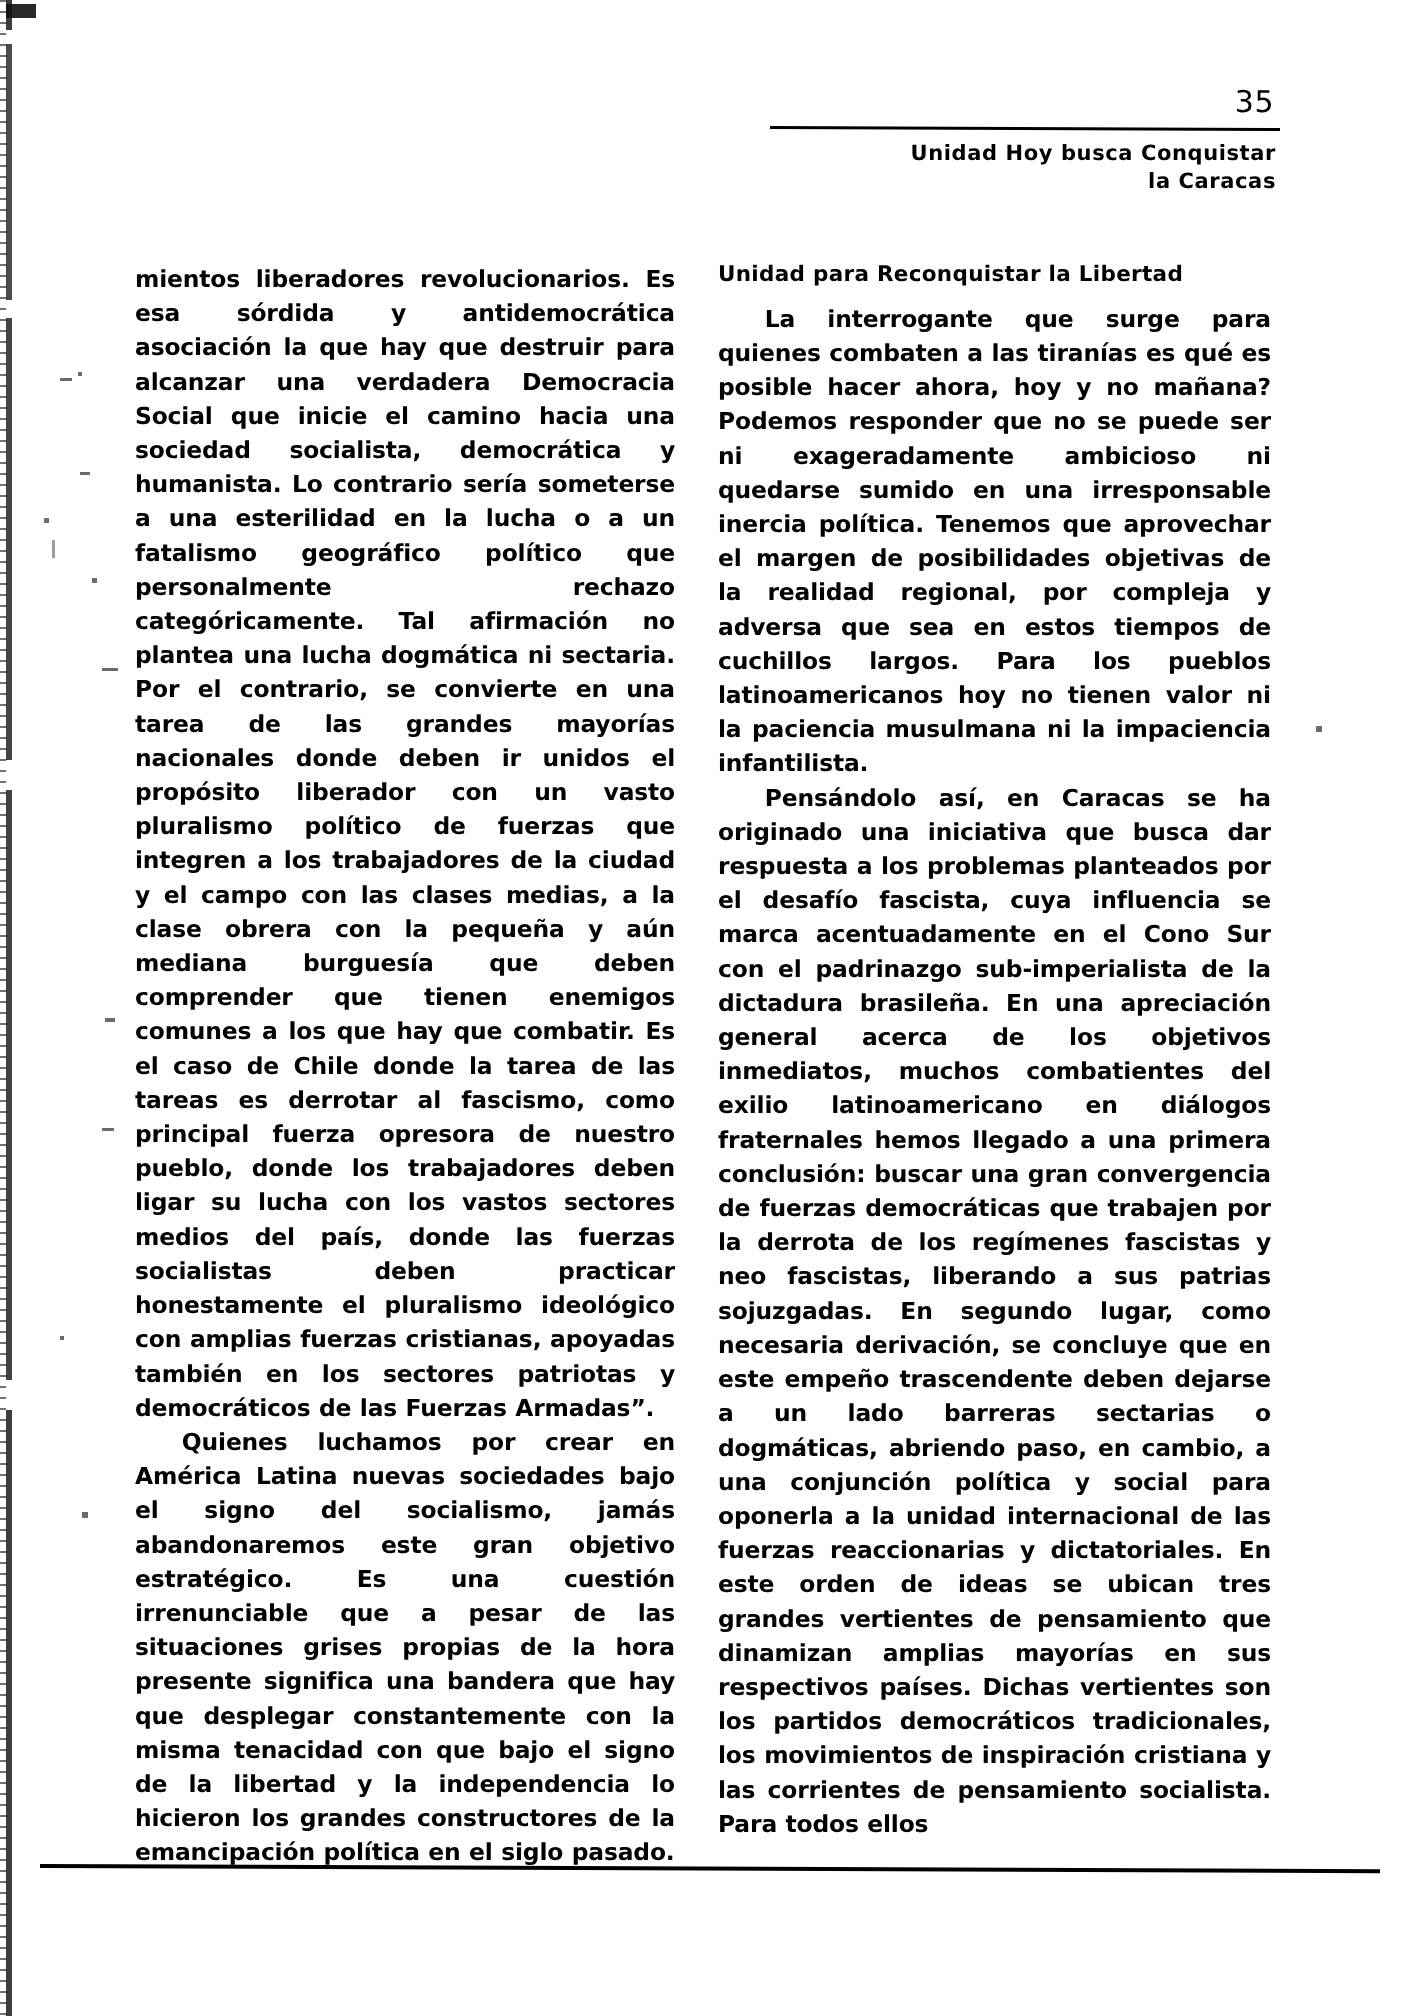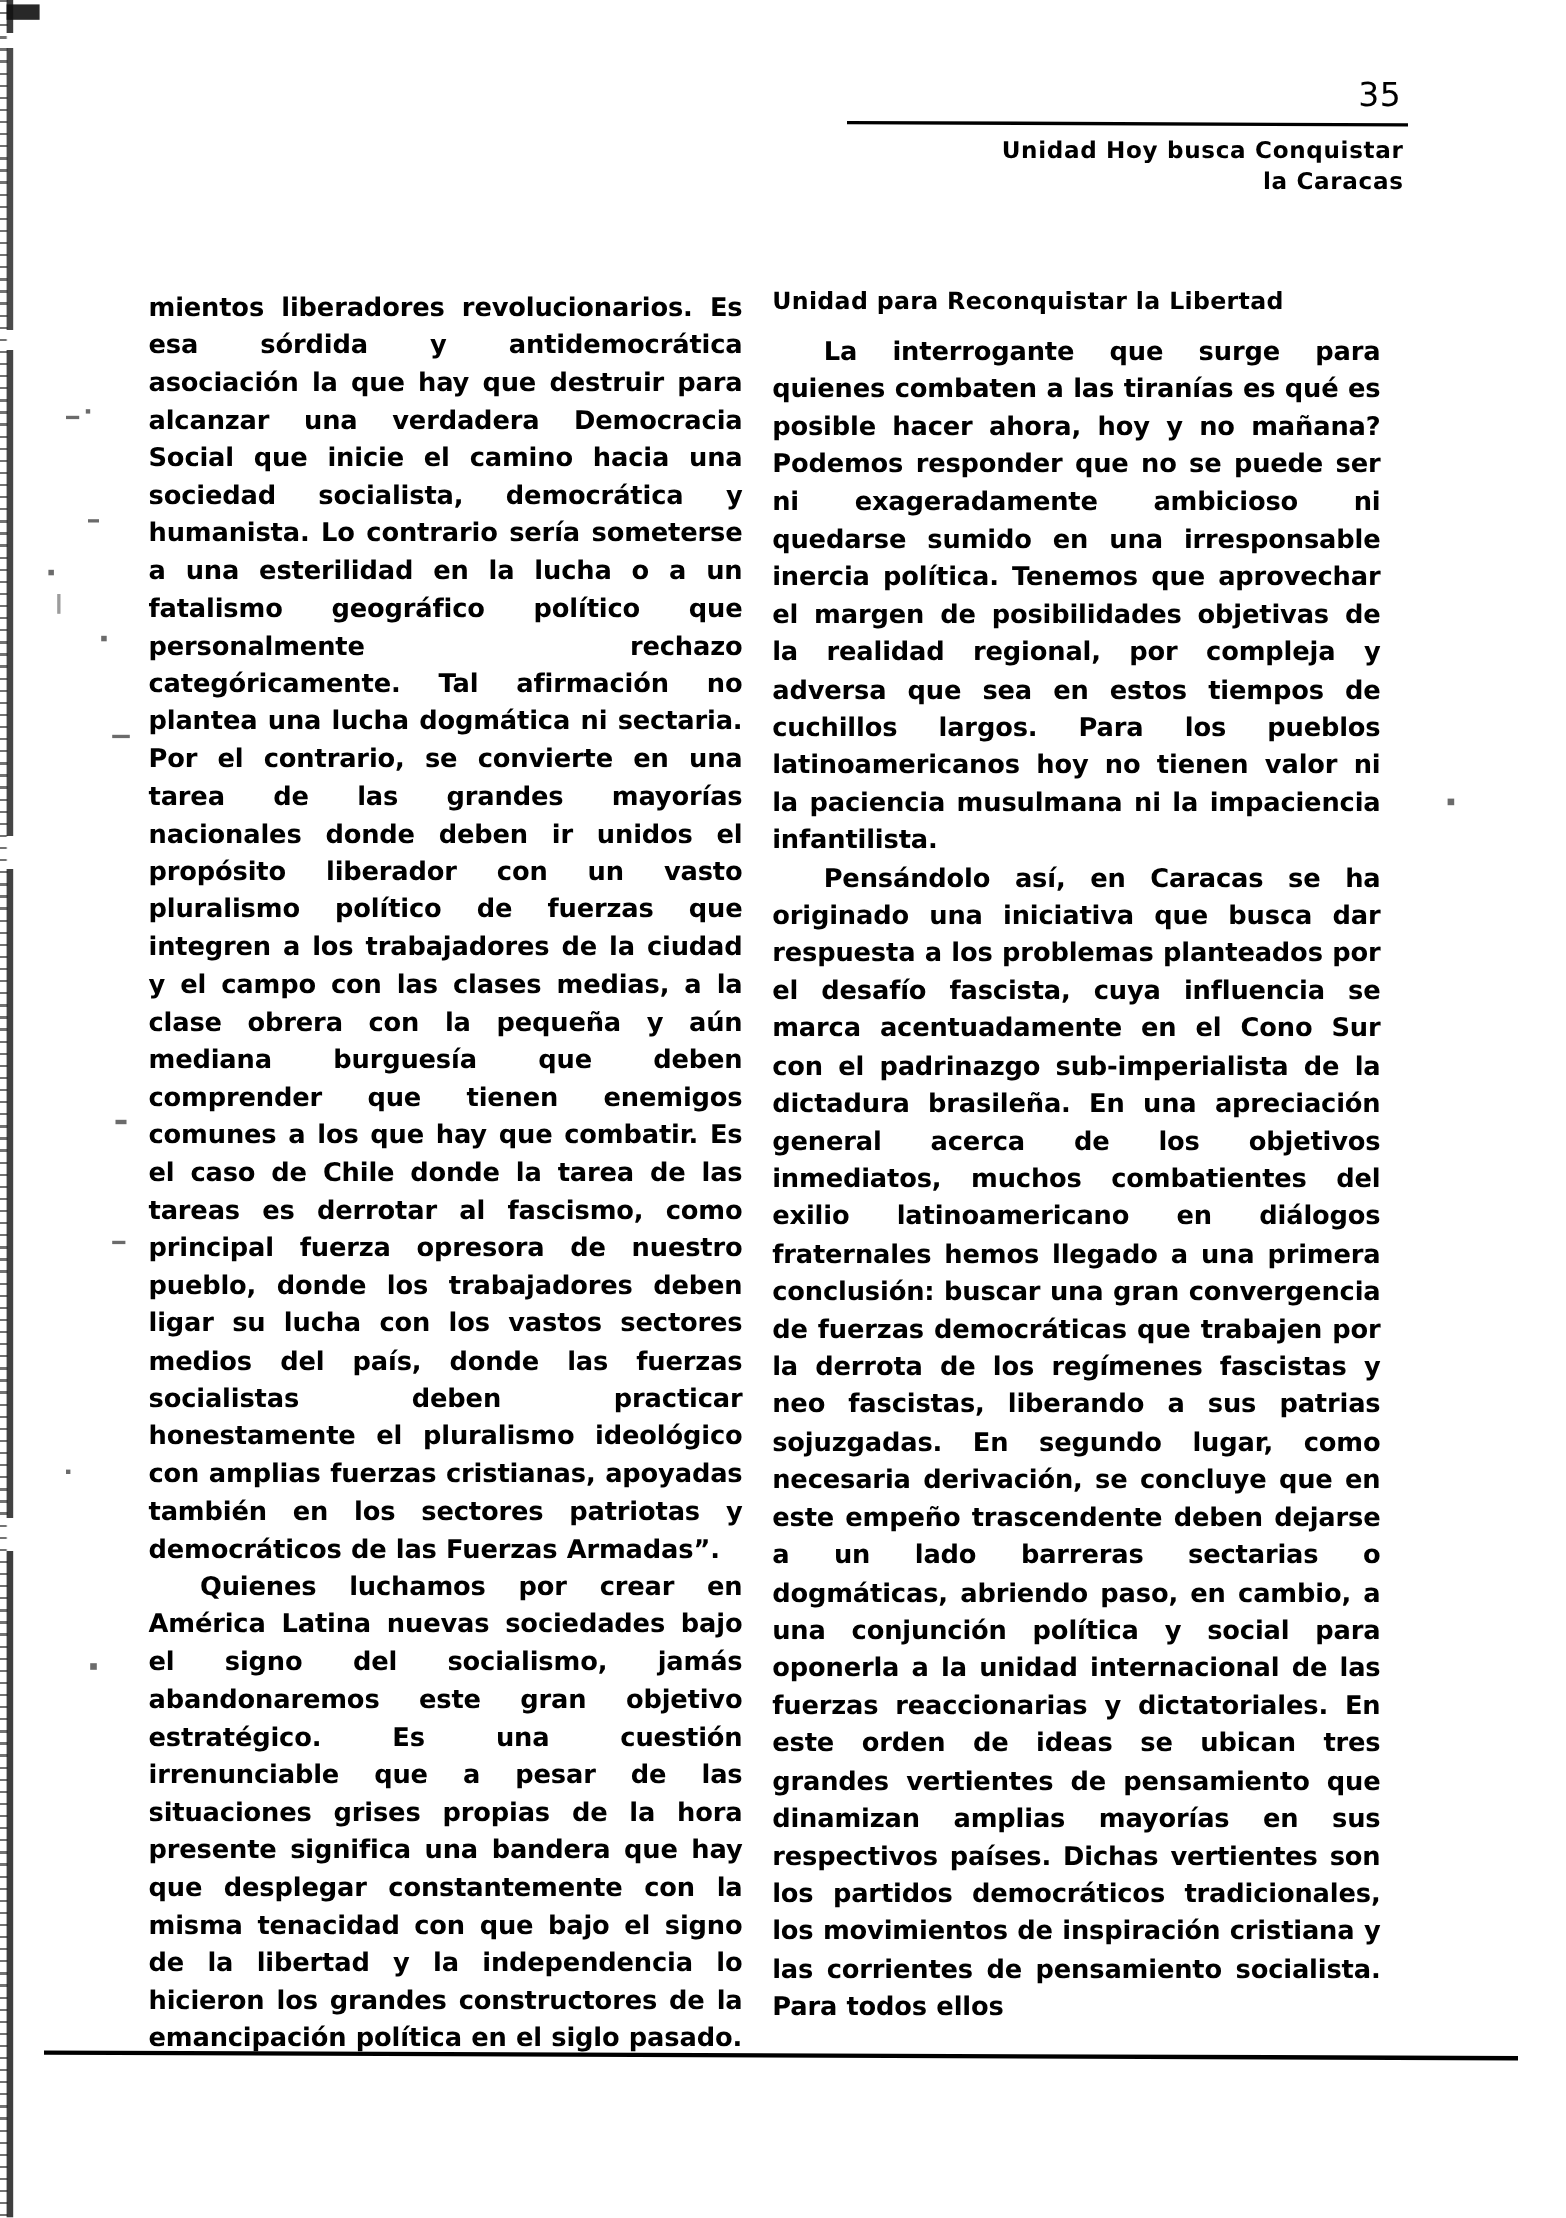--- a/index.html
+++ b/index.html
@@ -61,21 +61,21 @@
     left: 0;
     top: 0;
     width: 1424px;
     height: 2016px;
   }
 
   
   .header-zone {
     position: absolute;
     left: 770px;
-    top: 72px;
+    top: 88px;
     width: 510px;
   }
   .folio {
     text-align: right;
     font-size: 30px;
     font-weight: 400;
     letter-spacing: 0.5px;
     font-family: "DejaVu Sans", sans-serif;
     line-height: 1;
     padding-right: 6px;
@@ -102,21 +102,21 @@
     position: absolute;
     left: 0;
     top: 262px;
     width: 1424px;
   }
   .col {
     position: absolute;
     top: 0;
   }
   .col-left  { left: 135px;  width: 540px; }
-  .col-right { left: 702px;  width: 553px; }
+  .col-right { left: 718px;  width: 553px; }
 
   .subhead {
     font-weight: bold;
     font-size: 21.5px;
     letter-spacing: 0.3px;
     margin: 0 0 14px 0;
     line-height: 1.2;
     font-family: "DejaVu Sans", sans-serif;
   }
 

